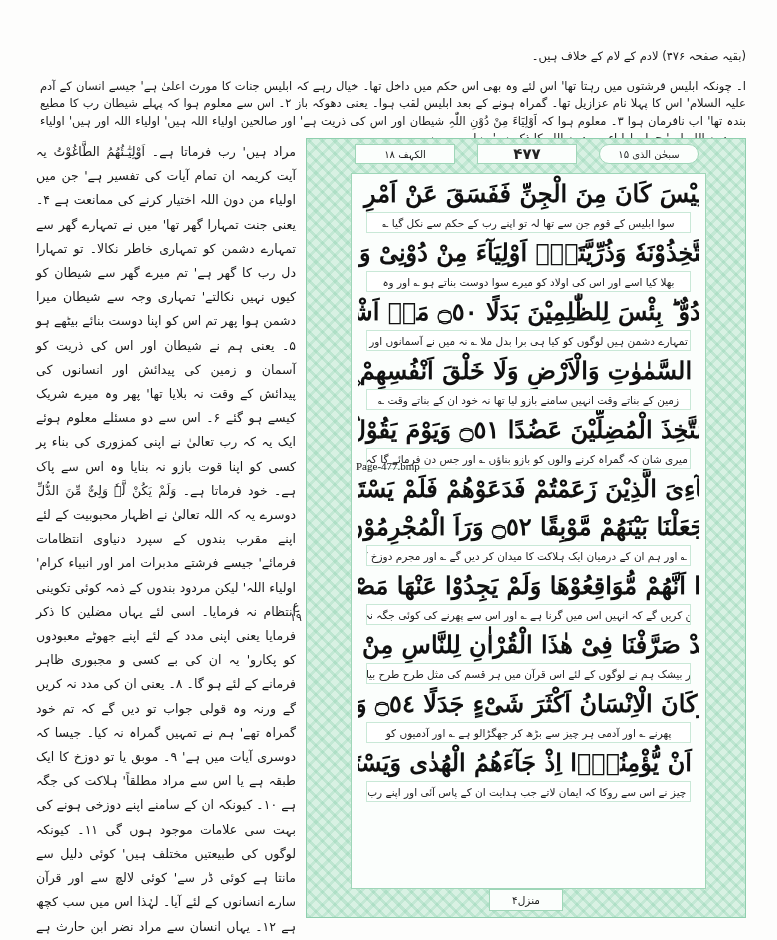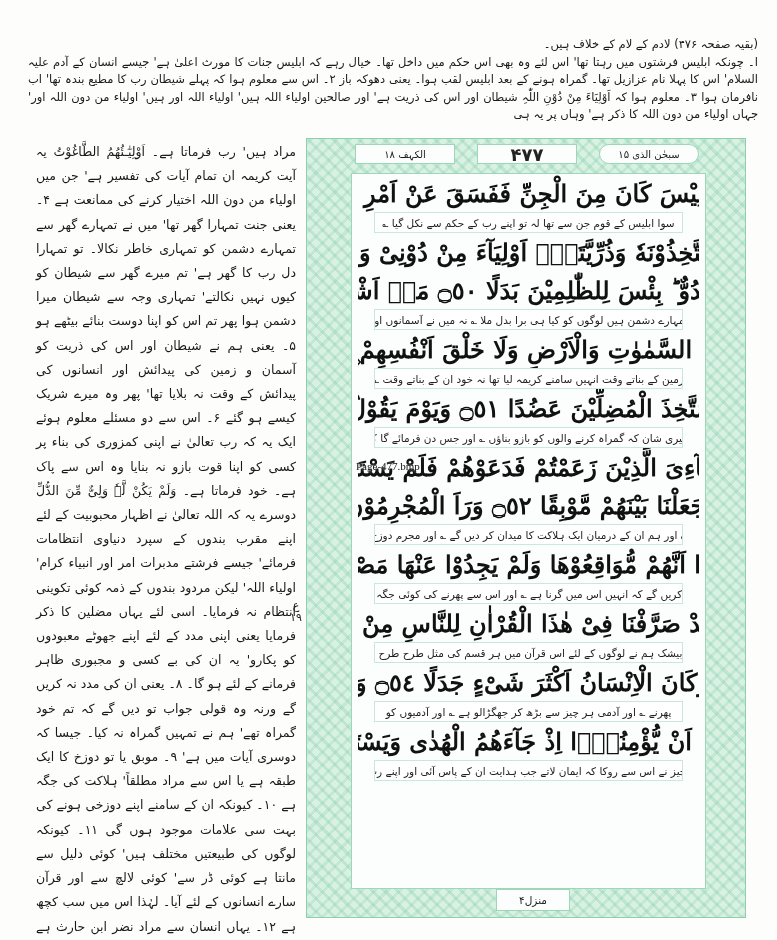--- a/index.html
+++ b/index.html
@@ -6,21 +6,21 @@
   body {
     width:777px; height:940px; background:#fdfdfc; position:relative; overflow:hidden;
     font-family: "DejaVu Sans", sans-serif; color:#1a1a1a;
   }
   .urdu { direction: rtl; font-family: "DejaVu Sans", sans-serif; }
   
   #top-commentary {
     position:absolute; left:28px; top:36px; width:730px; font-size:11.5px; line-height:17.6px;
     text-align:justify;
   }
-  #top-commentary p { margin:0; }
+  #top-commentary p { margin:12px; }
   
   #left-commentary {
     position:absolute; left:36px; top:140px; width:260px; font-size:12.5px; line-height:24.2px;
     text-align:justify;
   }
   #left-commentary p { margin:0; }
   
   #ruku-marker {
     position:absolute; left:289px; top:600px; width:14px; font-size:11px; line-height:12px; text-align:center; color:#222;
   }
@@ -34,38 +34,38 @@
     border:1px solid #8fcfae; box-sizing:border-box;
   }
   #frame-header {
     position:absolute; left:48px; top:4px; width:344px; height:22px; display:flex; justify-content:space-between; align-items:center;
   }
   .hdr-box {
     background:#fbfefc; border:1px solid #9fd6b8; height:18px; display:flex; align-items:center; justify-content:center;
     font-size:10px; padding:0 8px; direction:rtl;
   }
   #hdr-left { width:82px; }
-  #hdr-center { width:82px; font-size:18px; font-weight:bold; color:#222; }
+  #hdr-center { width:82px; font-size:15px; font-weight:bold; color:#222; }
   #hdr-right { width:82px;border-radius:10px; }
   #inner-panel {
     position:absolute; left:44px; top:34px; width:355px; height:716px;
     background:#fbfefc; border:1px solid #9fd6b8; box-sizing:border-box;
     display:flex; flex-direction:column; padding:0 6px;
   }
   .ayah-line {
     height:38px; display:flex; align-items:center; justify-content:center;
     font-family: "DejaVu Serif", serif; font-weight:bold; font-size:24px; direction:rtl; white-space:nowrap; overflow:hidden; color:#111;
     letter-spacing:-0.5px;
   }
   .trans-line {
-    height:19px; margin:0 16px; border:1px solid #c9e8d7; background:#ffffff;
+    height:19px; margin:0 8px; border:1px solid #c9e8d7; background:#ffffff;
     display:flex; align-items:center; justify-content:center; font-size:10.5px; direction:rtl; white-space:nowrap; overflow:hidden; color:#222;
   }
   #frame-footer {
-    position:absolute; left:0; bottom:6px; width:100%; display:flex; justify-content:center;margin-left:7px;
+    position:absolute; left:0; bottom:6px; width:100%; display:flex; justify-content:center;
   }
   #manzil-box {
     background:#fbfefc; border:1px solid #9fd6b8; width:72px; height:20px; display:flex; align-items:center; justify-content:center; font-size:10.5px; direction:rtl;
   }
   #file-label {
     position:absolute; left:356px; top:460px; font-family:Liberation Serif, serif; font-size:11px; color:#111;
     background:rgba(255,255,255,0.0); text-shadow:0 0 2px #fff;
   }
 </style>
 </head>
@@ -86,24 +86,25 @@
   <div id="frame-header">
     <div class="hdr-box" id="hdr-left">الکہف ۱۸</div>
     <div class="hdr-box" id="hdr-center">۴۷۷</div>
     <div class="hdr-box" id="hdr-right">سبحٰن الذی ۱۵</div>
   </div>
 
   <div id="inner-panel">
     <div class="ayah-line">اِلَّآ اِبْلِيْسَ كَانَ مِنَ الْجِنِّ فَفَسَقَ عَنْ اَمْرِ رَبِّهٖ</div>
     <div class="trans-line">سوا ابلیس کے قوم جن سے تھا لہ تو اپنے رب کے حکم سے نکل گیا ؎</div>
     <div class="ayah-line">اَفَتَتَّخِذُوْنَهٗ وَذُرِّيَّتَهٗۤ اَوْلِيَآءَ مِنْ دُوْنِیْ وَهُمْ</div>
+    <div class="trans-line">بھلا کیا اسے اور اس کی اولاد کو میرے سوا دوست بناتے ہو ؎ اور وہ</div>
     <div class="ayah-line">لَكُمْ عَدُوٌّ ؕ بِئْسَ لِلظّٰلِمِيْنَ بَدَلًا ۝٥٠ مَاۤ اَشْهَدْتُّهُمْ</div>
     <div class="trans-line">تمہارے دشمن ہیں لوگوں کو کیا ہی برا بدل ملا ؎ نہ میں نے آسمانوں اور</div>
     <div class="ayah-line">خَلْقَ السَّمٰوٰتِ وَالْاَرْضِ وَلَا خَلْقَ اَنْفُسِهِمْ ۪ وَمَا</div>
-    <div class="trans-line">زمین کے بناتے وقت انہیں سامنے کریمہ لیا تھا نہ خود ان کے بناتے وقت ؎</div>
+    <div class="trans-line">زمین کے بناتے وقت انہیں سامنے بازو لیا تھا نہ خود ان کے بناتے وقت ؎</div>
     <div class="ayah-line">كُنْتُ مُتَّخِذَ الْمُضِلِّيْنَ عَضُدًا ۝٥١ وَيَوْمَ يَقُوْلُ نَادُوْا</div>
     <div class="trans-line">اور نہ میری شان کہ گمراہ کرنے والوں کو بازو بناؤں ؎ اور جس دن فرمائے گا کہ پکارو</div>
     <div class="ayah-line">شُرَكَآءِیَ الَّذِيْنَ زَعَمْتُمْ فَدَعَوْهُمْ فَلَمْ يَسْتَجِيْبُوْا</div>
     <div class="ayah-line">لَهُمْ وَجَعَلْنَا بَيْنَهُمْ مَّوْبِقًا ۝٥٢ وَرَاَ الْمُجْرِمُوْنَ النَّارَ</div>
     <div class="trans-line">نہ دیں گے ؎ اور ہم ان کے درمیان ایک ہلاکت کا میدان کر دیں گے ؎ اور مجرم دوزخ کو دیکھیں</div>
     <div class="ayah-line">فَظَنُّوْۤا اَنَّهُمْ مُّوَاقِعُوْهَا وَلَمْ يَجِدُوْا عَنْهَا مَصْرِفًا ۝٥٣</div>
     <div class="trans-line">گے تو یقین کریں گے کہ انہیں اس میں گرنا ہے ؎ اور اس سے پھرنے کی کوئی جگہ نہ پائیں گے</div>
     <div class="ayah-line">وَلَقَدْ صَرَّفْنَا فِیْ هٰذَا الْقُرْاٰنِ لِلنَّاسِ مِنْ كُلِّ</div>
     <div class="trans-line">اور بیشک ہم نے لوگوں کے لئے اس قرآن میں ہر قسم کی مثل طرح طرح بیان</div>
     <div class="ayah-line">مَثَلٍ ؕ وَكَانَ الْاِنْسَانُ اَكْثَرَ شَیْءٍ جَدَلًا ۝٥٤ وَمَا مَنَعَ</div>

